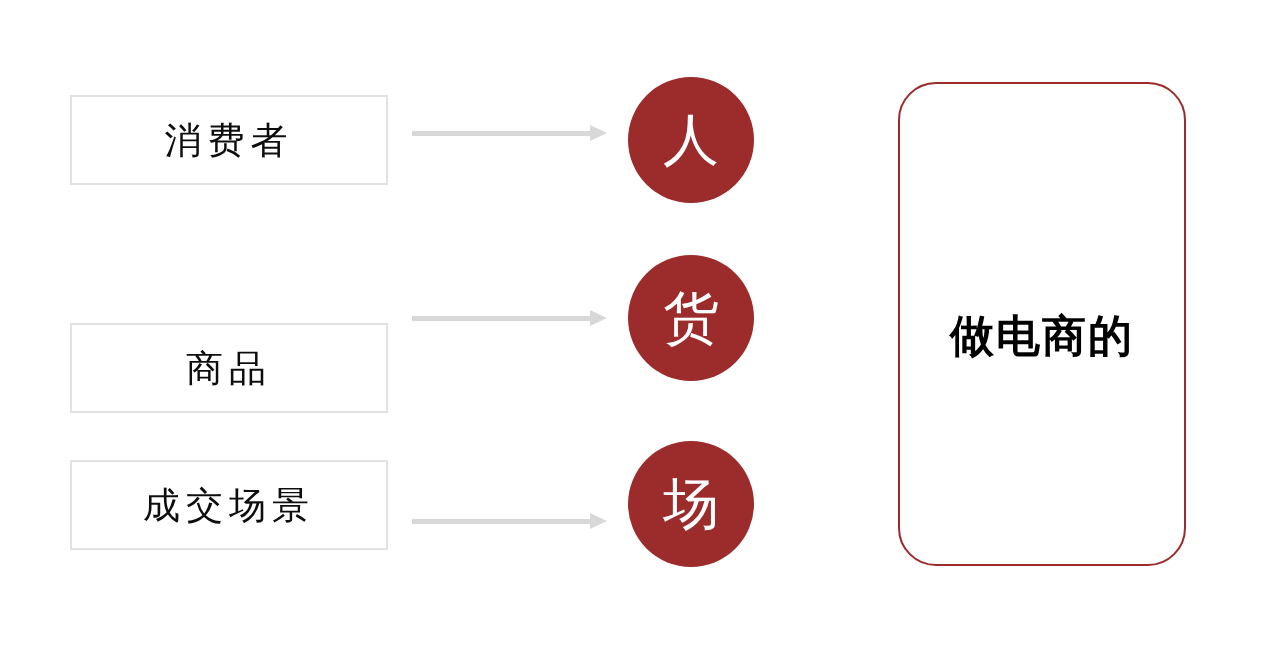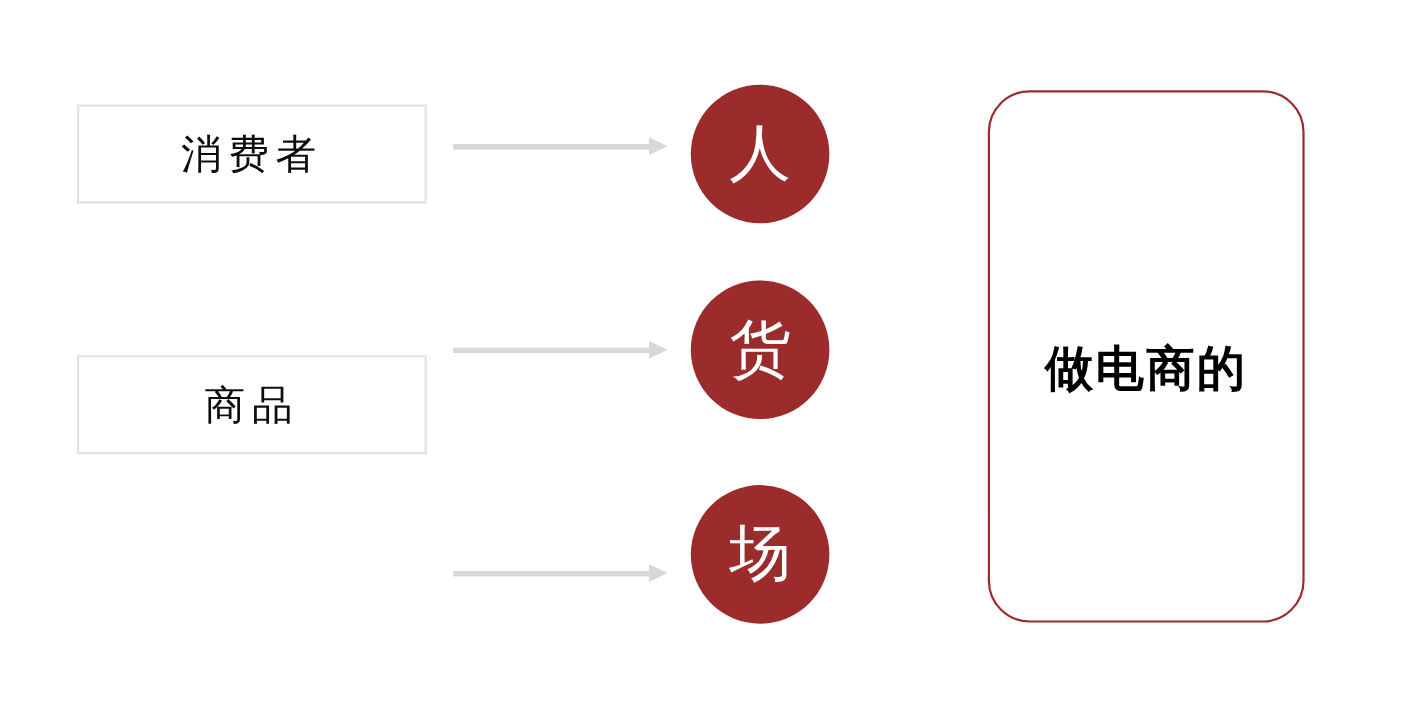--- a/index.html
+++ b/index.html
@@ -142,20 +142,23 @@
     <span class="box-text">商品</span>
   </div>
   <div class="arrow" id="arrow-1">
     <span class="shaft"></span>
     <span class="head"></span>
   </div>
   <div class="circle-node" id="circle-1">
     <span class="circle-text">货</span>
   </div>
 
+  <div class="label-box" id="box-2">
+    <span class="box-text">成交场景</span>
+  </div>
   <div class="arrow" id="arrow-2">
     <span class="shaft"></span>
     <span class="head"></span>
   </div>
   <div class="circle-node" id="circle-2">
     <span class="circle-text">场</span>
   </div>
 
   <div id="conclusion-panel">
     <div class="panel-text">

